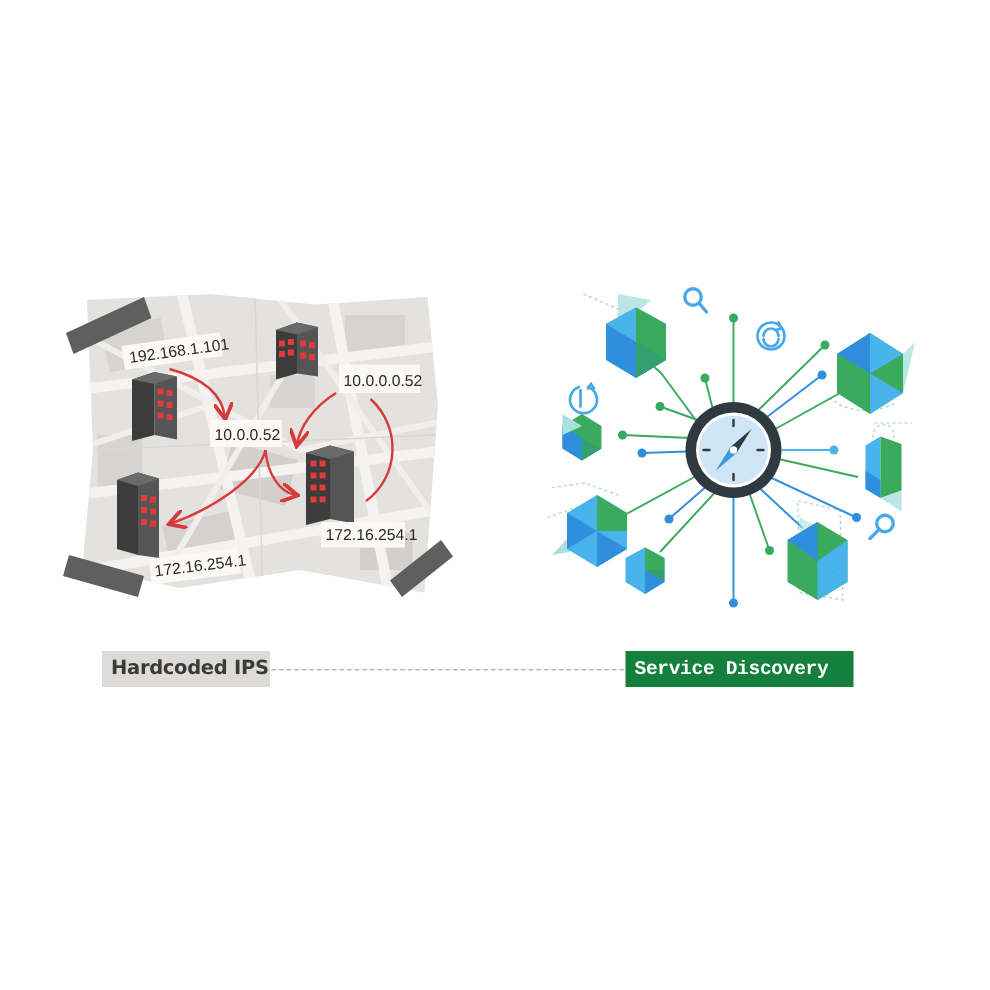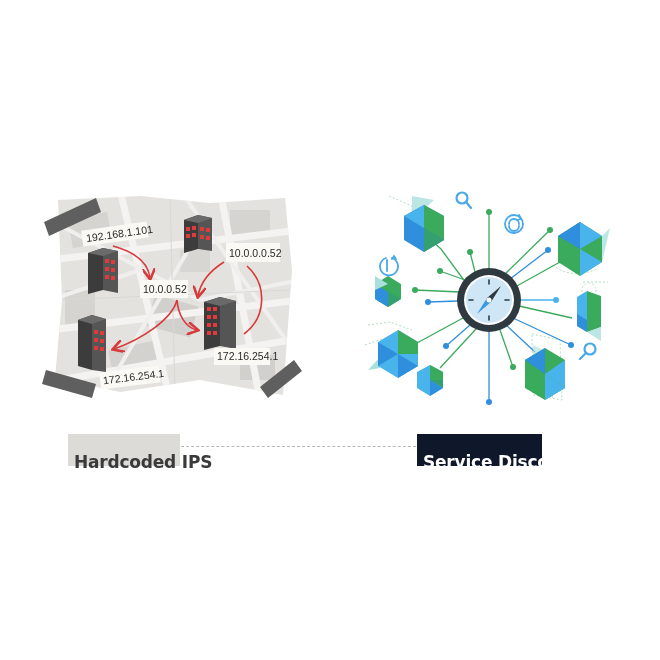--- a/index.html
+++ b/index.html
@@ -1,21 +1,21 @@
 <!DOCTYPE html>
 <html><head>
 <meta charset="utf-8">
 <style>
   html,body{margin:0;padding:0;background:#ffffff;}
   body{width:660px;height:660px;position:relative;overflow:hidden;font-family:"DejaVu Sans","Liberation Sans",sans-serif;}
   #scene{position:absolute;left:0;top:0;width:660px;height:660px;}
   .ip-label{font-family:"Liberation Sans","DejaVu Sans",sans-serif;font-size:10.5px;fill:#2a2a2a;}
-  .label-chip{position:absolute;height:24px;line-height:24px;font-family:"DejaVu Sans","Liberation Sans",sans-serif;font-weight:bold;font-size:17px;padding:16px 6px;box-sizing:border-box;white-space:nowrap;letter-spacing:-0.2px;}
+  .label-chip{position:absolute;height:24px;line-height:24px;font-family:"DejaVu Sans","Liberation Sans",sans-serif;font-weight:bold;font-size:13px;padding:0 6px;box-sizing:border-box;white-space:nowrap;letter-spacing:-0.2px;}
   #left-label{left:68px;top:434px;width:112px;background:#dddbd7;color:#3a3a3a;}
-  #right-label{left:417px;top:434px;width:125px;background:#0f172a;color:#ffffff;}
+  #right-label{left:417px;top:434px;width:152px;background:#15803d;color:#ffffff;font-family:Liberation Mono, monospace;}
   #connector{position:absolute;left:181px;top:446px;width:235px;height:0;border-top:1px dashed #b8b8b8;}
 </style>
 </head>
 <body>
 
 <svg id="scene" width="660" height="660" viewBox="0 0 660 660" xmlns="http://www.w3.org/2000/svg">
   <defs>
     <clipPath id="mapclip">
       <path d="M58,200 L140,196 L210,203 L285,198 L292,270 L283,395 L200,380 L120,392 L55,378 L62,300 Z"></path>
     </clipPath>

